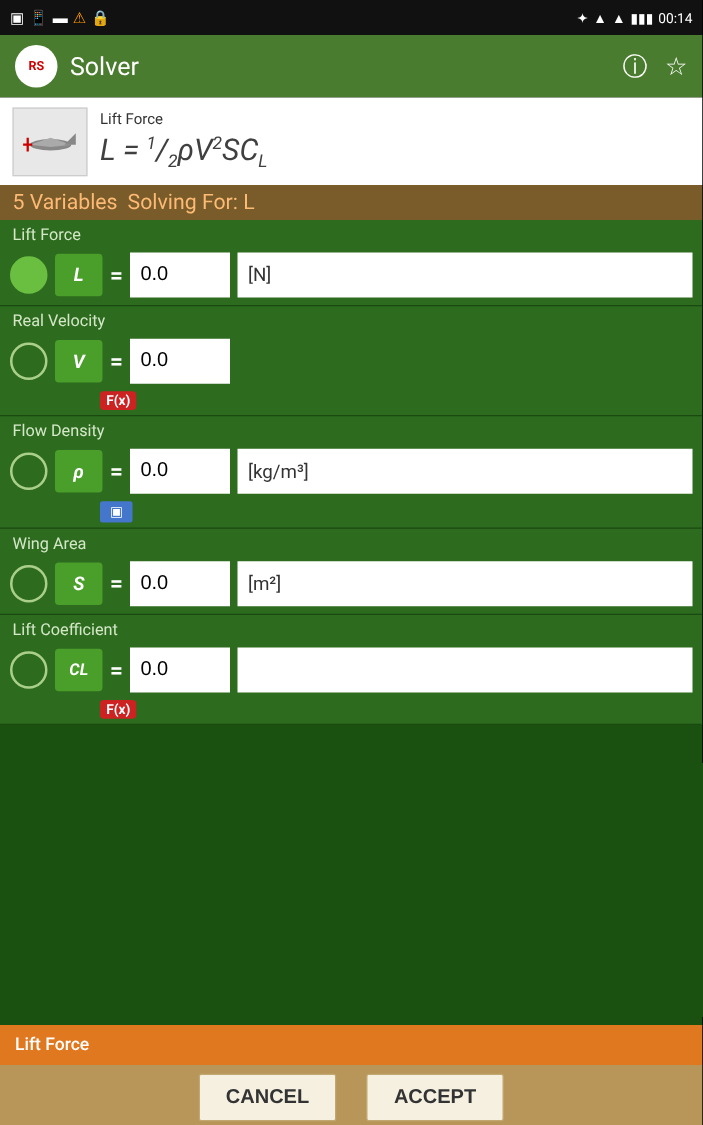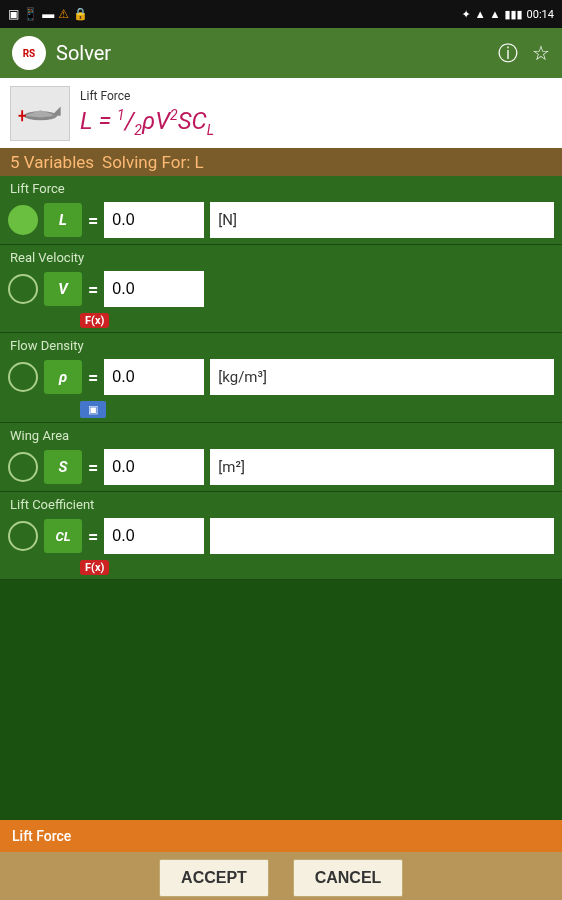--- a/index.html
+++ b/index.html
@@ -32,21 +32,21 @@
       width: 562px; background: #fff;
       display: flex; align-items: center; padding: 6px 10px; gap: 10px; min-height: 70px;
     }
     #formula-panel .formula-image {
       width: 60px; height: 55px; background: #e8e8e8; border: 1px solid #ccc;
       display: flex; align-items: center; justify-content: center; flex-shrink: 0;
     }
     #formula-panel .formula-image svg { width: 55px; height: 50px; }
     .formula-content { flex: 1; }
     .formula-label { font-size: 12px; color: #333; margin-bottom: 4px; }
-    .formula-text { font-size: 24px; color: #be185d; font-style: italic; }
+    .formula-text { font-size: 24px; color: #404040; font-style: italic; }
     .formula-text sup { font-size: 14px; }
     .formula-text sub { font-size: 14px; }
 
     
     #variables-bar {
       width: 562px; height: 28px; background: #7a5c2a;
       display: flex; align-items: center; padding: 0 10px; gap: 8px;
     }
     #variables-bar span { color: #fdba74; font-size: 17px; }
 
@@ -64,21 +64,21 @@
       background: transparent; flex-shrink: 0; display: flex; align-items: center; justify-content: center;
     }
     .var-circle.selected { background: #6abf40; border-color: #6abf40; }
     .var-symbol {
       background: #4a9e2a; color: #fff; font-size: 15px; font-style: italic;
       min-width: 38px; height: 34px; display: flex; align-items: center; justify-content: center;
       border-radius: 3px; font-weight: bold;
     }
     .var-equals { color: #fff; font-size: 18px; font-weight: bold; }
     .var-input {
-      background: #fff; border: none; height: 36px; width: 100px; font-size: 16px;
+      background: #fff; border: none; height: 36px; width: 80px; font-size: 16px;
       padding: 0 8px; text-align: left; outline: none; flex-shrink: 0;
     }
     .var-unit {
       background: #fff; border: none; height: 36px; flex: 1; font-size: 15px;
       padding: 0 8px; color: #333; display: flex; align-items: center;
     }
     .badge-fx {
       background: #cc2222; color: #fff; font-size: 11px; font-weight: bold;
       padding: 1px 5px; border-radius: 3px; position: relative;
     }
@@ -238,15 +238,15 @@
 
 </div>
 
 <div id="empty-space"></div>
 
 <div id="bottom-label-bar">
   <span>Lift Force</span>
 </div>
 
 <div id="buttons-bar">
+  <button class="action-btn">CANCEL</button>
   <button class="action-btn">ACCEPT</button>
-  <button class="action-btn">CANCEL</button>
 </div>
 
 </body></html>

